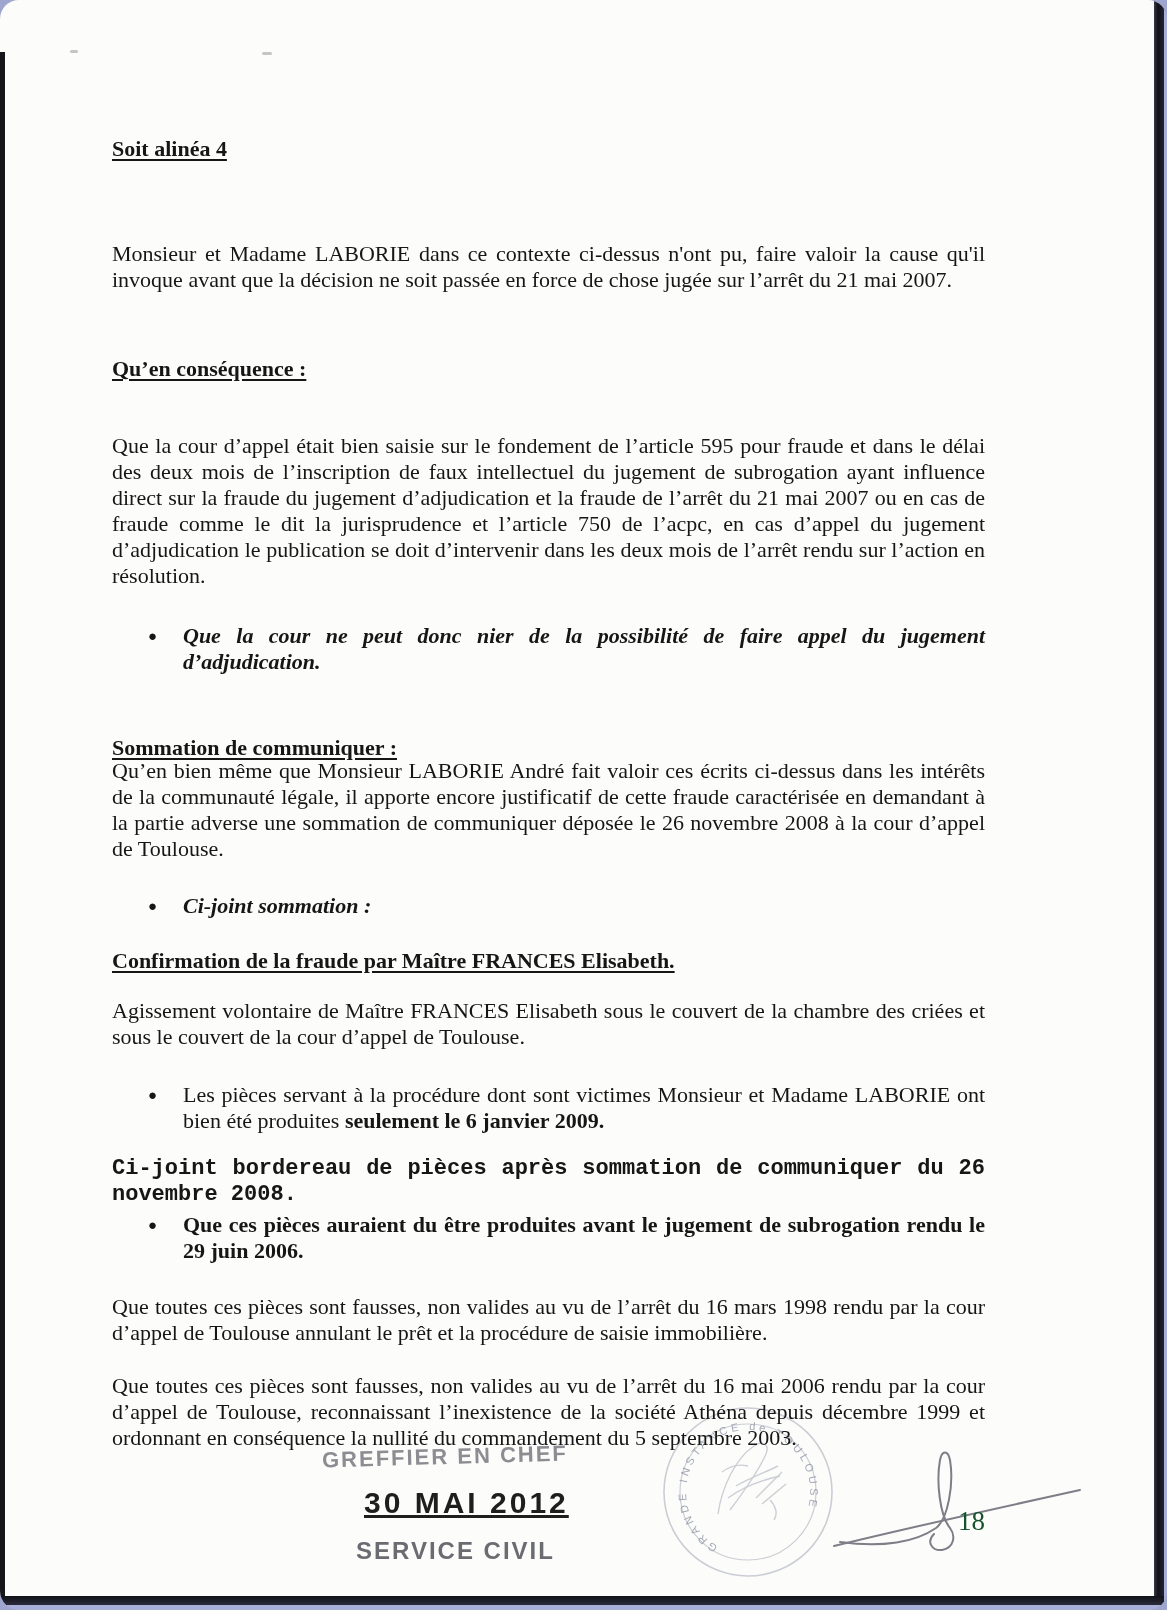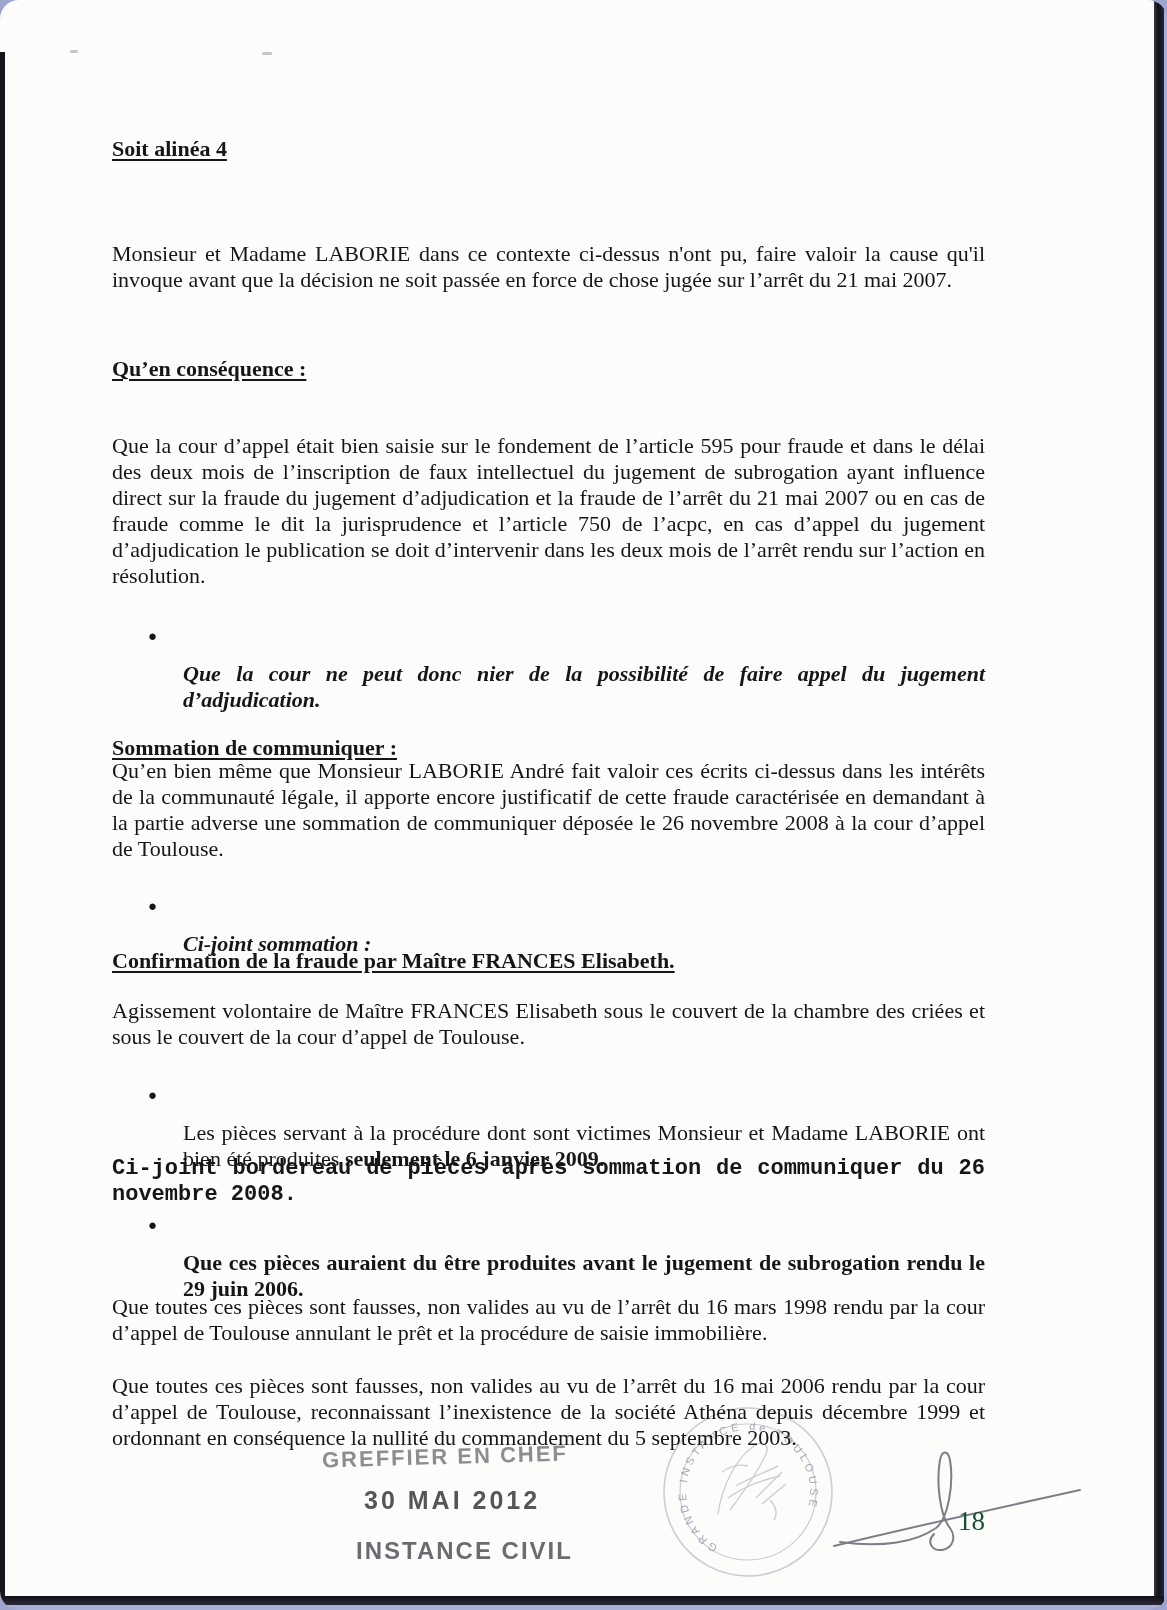--- a/index.html
+++ b/index.html
@@ -15,28 +15,28 @@
   .speck{position:absolute;background:rgba(70,70,80,.30);border-radius:2px;}
 
   .blk{position:absolute;left:112px;width:873px;color:#161616;font-size:22px;
        line-height:26px;text-align:justify;z-index:3;}
   .heading{font-weight:bold;text-align:left;text-decoration:underline;
            text-decoration-thickness:2px;text-underline-offset:3px;}
   .b{font-weight:bold;}
   .bullet{position:absolute;left:148px;width:837px;display:flex;z-index:3;
           color:#161616;font-size:22px;line-height:26px;}
   .bullet .dot{width:35px;flex:0 0 35px;font-size:15px;line-height:26px;color:#161616;}
-  .bullet .btxt{flex:1;text-align:justify;margin-top:38px;}
+  .bullet .btxt{flex:1;text-align:justify;}
   .bi{font-weight:bold;font-style:italic;}
 
   .stamp{position:absolute;font-family:"Liberation Sans","DejaVu Sans",sans-serif;
          font-weight:bold;white-space:nowrap;z-index:2;}
   .stamp-greffier{left:322px;top:1444px;font-size:22px;letter-spacing:2px;
                   color:#74747c;opacity:.82;transform:rotate(-1.6deg);}
-  .stamp-date{left:364px;top:1486px;font-size:25px;letter-spacing:3px;color:#404040;opacity:.88;}
+  .stamp-date{left:364px;top:1486px;font-size:30px;letter-spacing:3px;color:#000000;opacity:.88;text-decoration:underline;}
   .stamp-service{left:356px;top:1537px;font-size:24px;letter-spacing:2px;color:#5c5c64;opacity:.9;}
 
   .seal{position:absolute;left:658px;top:1402px;z-index:1;}
   .signature{position:absolute;left:828px;top:1424px;z-index:2;}
   .pagenum{position:absolute;left:958px;top:1506px;font-size:27px;color:#14532d;z-index:3;text-align:center;}
 </style>
 </head>
 <body>
 
 <div class="viewport">
@@ -85,21 +85,21 @@
     <span class="dot">●</span>
     <div class="btxt b">Que ces pièces auraient du être produites avant le jugement de subrogation rendu le 29 juin 2006.</div>
   </div>
 
   <div class="blk" style="top:1294px;">Que toutes ces pièces sont fausses, non valides au vu de l’arrêt du 16 mars 1998 rendu par la cour d’appel de Toulouse annulant le prêt et la procédure de saisie immobilière.</div>
 
   <div class="blk" style="top:1373px;">Que toutes ces pièces sont fausses, non valides au vu de l’arrêt du 16 mai 2006 rendu par la cour d’appel de Toulouse, reconnaissant l’inexistence de la société Athéna depuis décembre 1999 et ordonnant en conséquence la nullité du commandement du 5 septembre 2003.</div>
 
   <div class="stamp stamp-greffier">GREFFIER EN CHEF</div>
   <div class="stamp stamp-date">30 MAI 2012</div>
-  <div class="stamp stamp-service">INSTANCE CIVIL</div>
+  <div class="stamp stamp-service">SERVICE CIVIL</div>
 
   <svg class="seal" width="180" height="180" viewBox="0 0 180 180">
     <g stroke="#9aa0b0" fill="none" opacity="0.5">
       <circle cx="90" cy="90" r="84" stroke-width="1.6"></circle>
       <circle cx="90" cy="90" r="68" stroke-width="1.2"></circle>
     </g>
     <g stroke="#a6aab8" fill="none" opacity="0.55" stroke-width="1.4">
       <path d="M60 112 C 64 84, 78 56, 96 44 C 104 38, 112 42, 108 52 C 100 70, 84 92, 72 108"></path>
       <path d="M70 96 C 84 86, 104 78, 122 74 M78 84 C 92 76, 108 70, 120 64"></path>
       <path d="M98 96 L 124 70 M104 102 L 128 82"></path>

